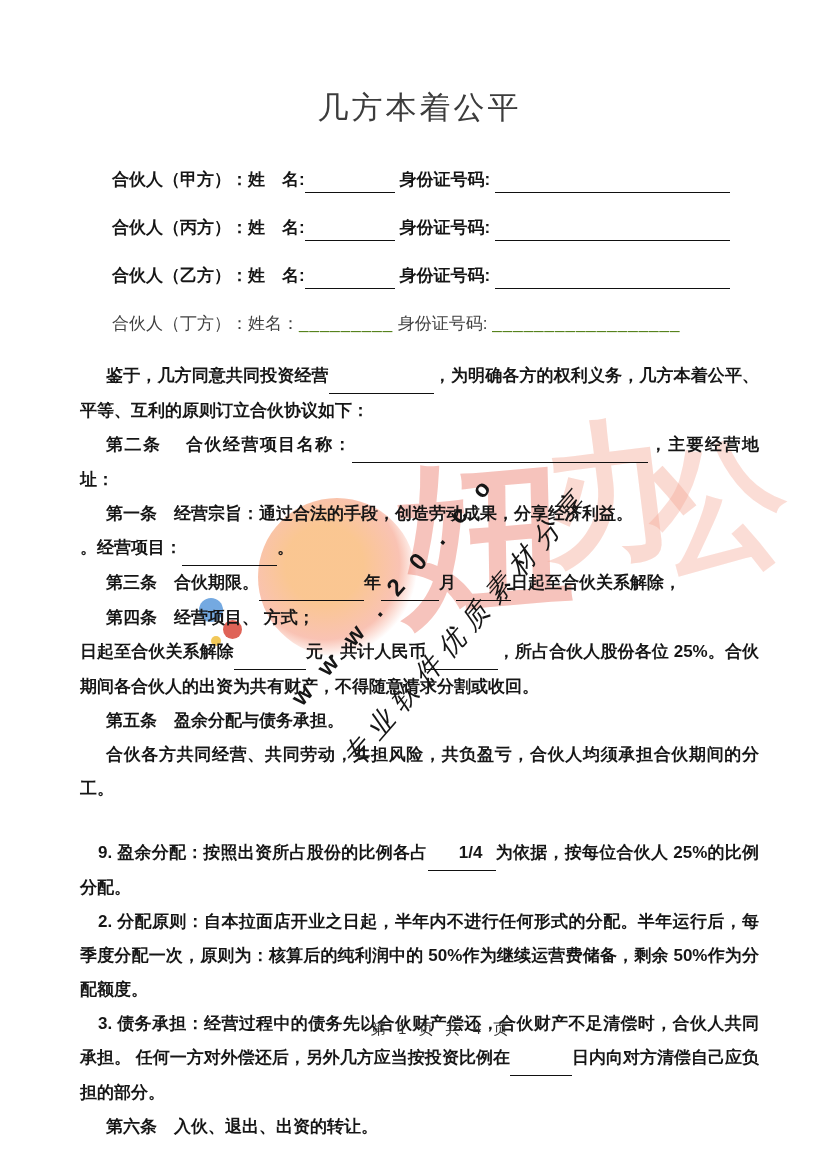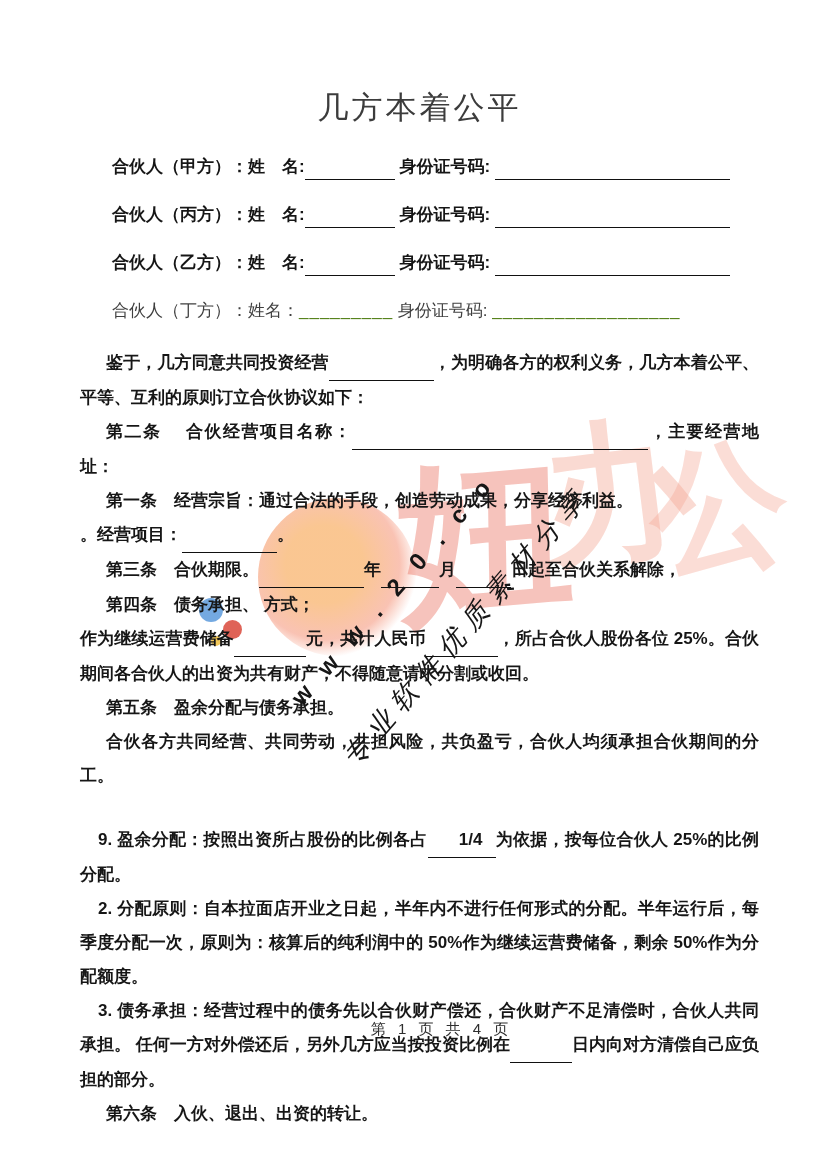--- a/index.html
+++ b/index.html
@@ -33,21 +33,21 @@
     position:absolute;left:348px;top:744px;transform-origin:0 50%;transform:rotate(-49deg);
     font-size:27px;font-style:italic;letter-spacing:9px;white-space:nowrap;
   }
   
   .content{position:relative;z-index:1;padding:0 68px 0 80px;}
   .doc-title{
     margin:88px 0 0;text-align:center;
     font-family:"Liberation Serif","DejaVu Serif",serif;
     font-weight:400;font-size:31px;line-height:40px;letter-spacing:3px;color:#3c3c3c;
   }
-  .party-list{margin-top:27px;padding-left:32px;}
+  .party-list{margin-top:40px;padding-left:32px;}
   .party-row{line-height:24px;margin-bottom:23px;font-size:17px;font-weight:700;white-space:nowrap;}
   .party-row.gray{font-weight:400;color:#3f3f3f;}
   .blank{
     display:inline-block;min-height:1em;border-bottom:1.6px solid #111;
     vertical-align:baseline;text-align:center;box-sizing:border-box;padding:0 4px;
   }
   .blank-chars{color:#4d7c0f;letter-spacing:1px;font-weight:400;}
   .paras{margin-top:8px;}
   .para{margin:0;font-size:17px;font-weight:700;line-height:34px;text-align:justify;}
   .page-footer{
@@ -83,22 +83,22 @@
         <div class="party-row"><span>合伙人（乙方）：姓　名:</span><span class="blank" style="min-width: 90px;">&nbsp;</span><span>&nbsp;身份证号码:&nbsp;</span><span class="blank" style="min-width: 235px;">&nbsp;</span></div>
         <div class="party-row gray"><span>合伙人（丁方）：姓名：</span><span class="blank-chars">_________</span><span>&nbsp;身份证号码:&nbsp;</span><span class="blank-chars">__________________</span></div>
       </div>
 
     <div class="paras">
         <p class="para" style="text-indent: 26px;"><span>鉴于，几方同意共同投资经营</span><span class="blank" style="min-width: 105px;">&nbsp;</span><span>，为明确各方的权利义务，几方本着公平、平等、互利的原则订立合伙协议如下：</span></p>
         <p class="para" style="text-indent: 26px;"><span>第二条　 合伙经营项目名称：</span><span class="blank" style="min-width: 296px;">&nbsp;</span><span>，主要经营地址：</span></p>
         <p class="para" style="text-indent: 26px;"><span>第一条　经营宗旨：通过合法的手段，创造劳动成果，分享经济利益。</span></p>
         <p class="para"><span>。经营项目：</span><span class="blank" style="min-width: 95px;">&nbsp;</span><span>。</span></p>
         <p class="para" style="text-indent: 26px;"><span>第三条　合伙期限。</span><span class="blank" style="min-width: 105px;">&nbsp;</span><span>年</span><span class="blank" style="min-width: 58px;">&nbsp;</span><span>月</span><span class="blank" style="min-width: 55px;">&nbsp;</span><span>日起至合伙关系解除，</span></p>
-        <p class="para" style="text-indent: 26px;"><span>第四条　债务承担、 方式；</span></p>
-        <p class="para"><span>作为继续运营费储备</span><span class="blank" style="min-width: 72px;">&nbsp;</span><span>元，共计人民币</span><span class="blank" style="min-width: 72px;">&nbsp;</span><span>，所占合伙人股份各位 25%。合伙期间各合伙人的出资为共有财产，不得随意请求分割或收回。</span></p>
+        <p class="para" style="text-indent: 26px;"><span>第四条　经营项目、 方式；</span></p>
+        <p class="para"><span>日起至合伙关系解除</span><span class="blank" style="min-width: 72px;">&nbsp;</span><span>元，共计人民币</span><span class="blank" style="min-width: 72px;">&nbsp;</span><span>，所占合伙人股份各位 25%。合伙期间各合伙人的出资为共有财产，不得随意请求分割或收回。</span></p>
         <p class="para" style="text-indent: 26px;"><span>第五条　盈余分配与债务承担。</span></p>
         <p class="para" style="text-indent: 26px;"><span>合伙各方共同经营、共同劳动，共担风险，共负盈亏，合伙人均须承担合伙期间的分工。</span></p>
         <p class="para" style="text-indent: 18px; margin-top: 30px;"><span>9. 盈余分配：按照出资所占股份的比例各占</span><span class="blank" style="min-width: 68px; text-align: center;">1/4</span><span>为依据，按每位合伙人 25%的比例分配。</span></p>
         <p class="para" style="text-indent: 18px;"><span>2. 分配原则：自本拉面店开业之日起，半年内不进行任何形式的分配。半年运行后，每季度分配一次，原则为：核算后的纯利润中的 50%作为继续运营费储备，剩余 50%作为分配额度。</span></p>
         <p class="para" style="text-indent: 18px;"><span>3. 债务承担：经营过程中的债务先以合伙财产偿还，合伙财产不足清偿时，合伙人共同承担。 任何一方对外偿还后，另外几方应当按投资比例在</span><span class="blank" style="min-width: 62px;">&nbsp;</span><span>日内向对方清偿自己应负担的部分。</span></p>
         <p class="para" style="text-indent: 26px;"><span>第六条　入伙、退出、出资的转让。</span></p>
       </div>
   </div>
 
   <div class="page-footer">第 1 页 共 4 页</div>

